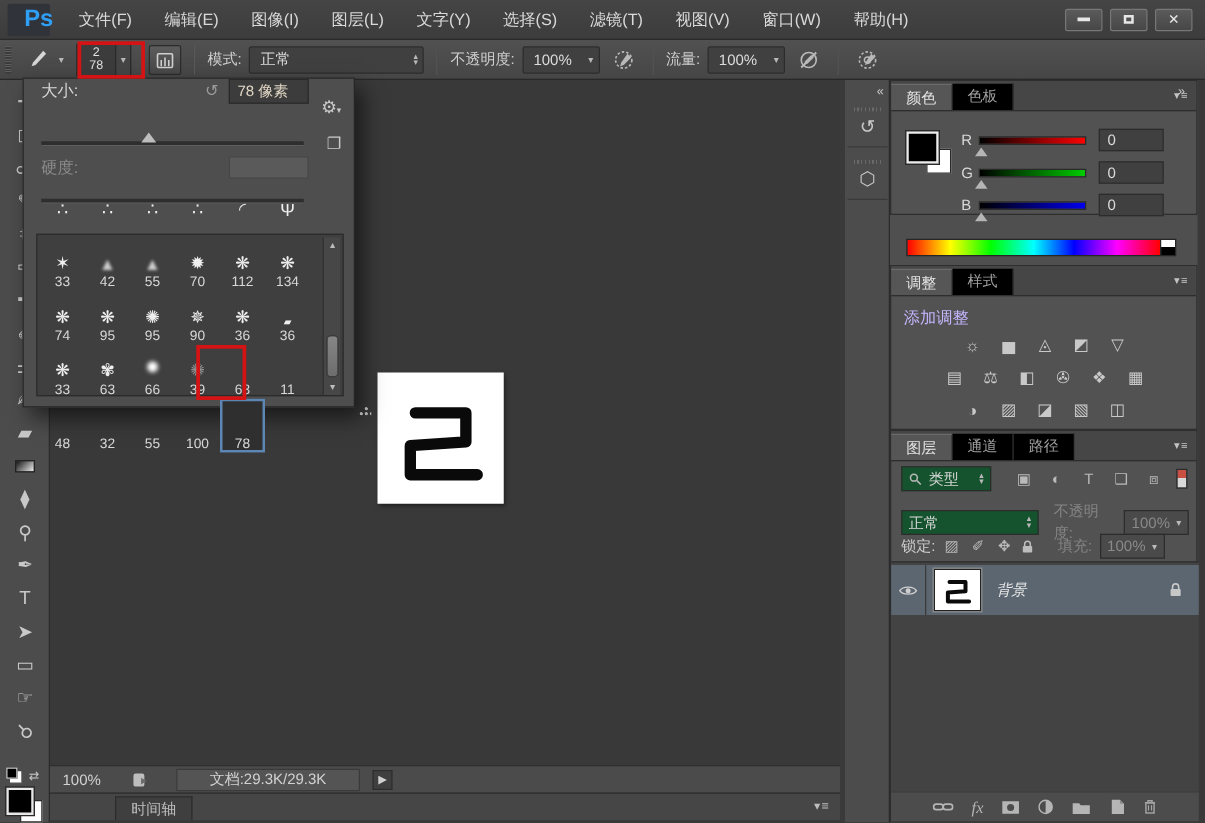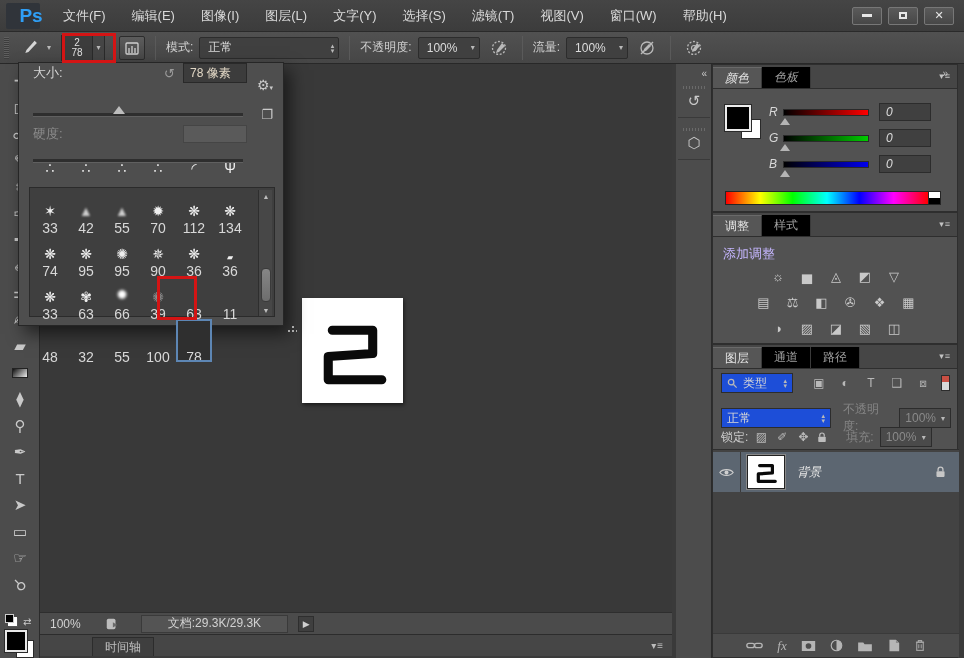--- a/index.html
+++ b/index.html
@@ -83,21 +83,21 @@
     background:linear-gradient(90deg,#f00,#ff0 17%,#0f0 33%,#0ff 50%,#00f 66%,#f0f 83%,#f00); }
   #spectrum-ends { position:absolute; left:216px; top:126px; width:12px; height:14px; border:1px solid #262626; border-left:none; background:linear-gradient(#fff 0 50%,#000 50% 100%); }
 
   
   #adj-add { position:absolute; left:10px; top:32px; color:#c4b5fd; font-size:13px;font-family:Liberation Serif, serif; }
   .adj-row { position:absolute; left:0; width:246px; display:flex; justify-content:center; gap:9px; }
   .adj-icon { width:20px; height:18px; display:flex; align-items:center; justify-content:center; color:#c9c9c9; font-size:13px; }
 
   
   .l-row { position:absolute; left:0; width:246px; display:flex; align-items:center; padding:0 8px; gap:6px; color:#cfcfcf; }
-  .small-dd { background:#1d4ed8; border:1px solid #2c2c2c; height:20px; display:flex; align-items:center; padding:0 5px; gap:5px; color:#d6d6d6; }
+  .small-dd { background:#14532d; border:1px solid #2c2c2c; height:20px; display:flex; align-items:center; padding:0 5px; gap:5px; color:#d6d6d6; }
   .disabled-txt { color:#858585; }
   .small-dd.disabled { color:#8a8a8a; background:#4a4a4a; }
   .filt-ic { width:20px; height:18px; display:flex; align-items:center; justify-content:center; color:#b9b9b9; font-size:12px; }
   #filter-toggle { width:9px; height:16px; margin-left:2px; background:linear-gradient(#c94f43 0 45%,#d8d8d8 45% 100%); border:1px solid #2c2c2c; }
   #layer-list { position:absolute; left:0; top:104px; width:246px; height:184px; background:#434343; border-top:1px solid #2e2e2e; }
   #layer-row { position:absolute; left:0; top:2px; width:246px; height:40px; background:#5c6671; display:flex; align-items:center; }
   #eye-cell { width:28px; height:40px; border-right:1px solid #3a3a3a; display:flex; align-items:center; justify-content:center; }
   #layer-thumb { width:38px; height:34px; background:#fff; border:1px solid #222; outline:1px solid #888; margin-left:6px; }
   #layer-thumb svg { width:100%; height:100%; }
   #layer-name { margin-left:12px; font-style:italic; color:#e8e8e8; font-size:12px; }
@@ -118,21 +118,21 @@
   #bp-hard-label { color:#8b8b8b; font-size:13px; }
   #bp-hard-field { margin-left:auto; margin-right:24px; width:64px; height:18px; background:#5a5a5a; border:1px solid #454545; }
   #bp-grid-wrap { position:absolute; left:10px; top:124px; width:246px; height:130px; background:#3f3f3f; border:1px solid #2b2b2b; }
   #bp-grid { position:absolute; left:2px; top:2px; width:216px; display:grid; grid-template-columns:repeat(6,36px); }
   .bp-tile { width:36px; height:43px; display:flex; flex-direction:column; align-items:center; justify-content:flex-end; padding-bottom:1px; }
   .bp-glyph { flex:1; display:flex; align-items:center; justify-content:center; color:#efefef; font-size:14px; filter:blur(.4px); }
   .bp-glyph.soft { font-size:20px; color:#fff; filter:blur(1.5px); }
   .bp-glyph.dim { opacity:.45; }
   .bp-glyph.leaf { filter:blur(1.2px); color:#cfcfcf; }
   .bp-glyph.tiny { font-size:8px; }
-  .bp-size { font-size:14px; color:#d8d8d8; height:12px;margin-top:44px; }
+  .bp-size { font-size:11px; color:#d8d8d8; height:12px;margin-top:44px; }
   .bp-tile.selected { background:#2f2f2f; outline:2px solid #5d86b4; outline-offset:-2px; }
   .bp-tile.selected svg { width:20px; height:20px; }
   #bp-scroll { position:absolute; right:2px; top:2px; width:14px; height:126px; background:#474747; border-left:1px solid #2e2e2e; }
   .sc-arrow { position:absolute; left:0; width:14px; height:12px; color:#bdbdbd; font-size:7px; display:flex; align-items:center; justify-content:center; }
   #sc-thumb { position:absolute; left:2px; top:78px; width:10px; height:34px; background:linear-gradient(#868686,#6d6d6d); border-radius:4px; border:1px solid #3a3a3a; }
   #bp-resize { position:absolute; right:-14px; bottom:-8px; width:10px; height:10px; background:
     radial-gradient(circle at 2px 8px,#aaa 1px,transparent 1.5px),
     radial-gradient(circle at 6px 8px,#aaa 1px,transparent 1.5px),
     radial-gradient(circle at 6px 4px,#aaa 1px,transparent 1.5px),
     radial-gradient(circle at 10px 8px,#aaa 1px,transparent 1.5px); }
@@ -302,21 +302,21 @@
       <div class="strip-btn" style="top: 56px;">
         <div class="strip-grip"></div>
         <span style="font-size: 15px; color: rgb(201, 201, 201);">⬡</span>
       </div>
     </div>
 </div>
 
 <div id="dock" class="abs">
   <div id="dock-expand" class="abs" style="left:auto;right:10px;top:4px;position:absolute;z-index:3;color:#c9c9c9;font-size:10px;">»</div>
 
-  <div class="panel" id="panel-color" style="top:0;height:148px;font-style:italic;">
+  <div class="panel" id="panel-color" style="top:0;height:108px;">
     <div class="tabbar" id="color-tabs">
         <div class="tab active">颜色</div>
         <div class="tab">色板</div>
         <div class="panel-menu">▾≡</div>
       </div>
     <div id="color-swatch-fg"></div>
     <div id="color-swatch-bg"></div>
     <div id="rgb-rows">
         <div class="rgb-row" style="top: 38px;">
           <span class="rgb-label">R</span>

